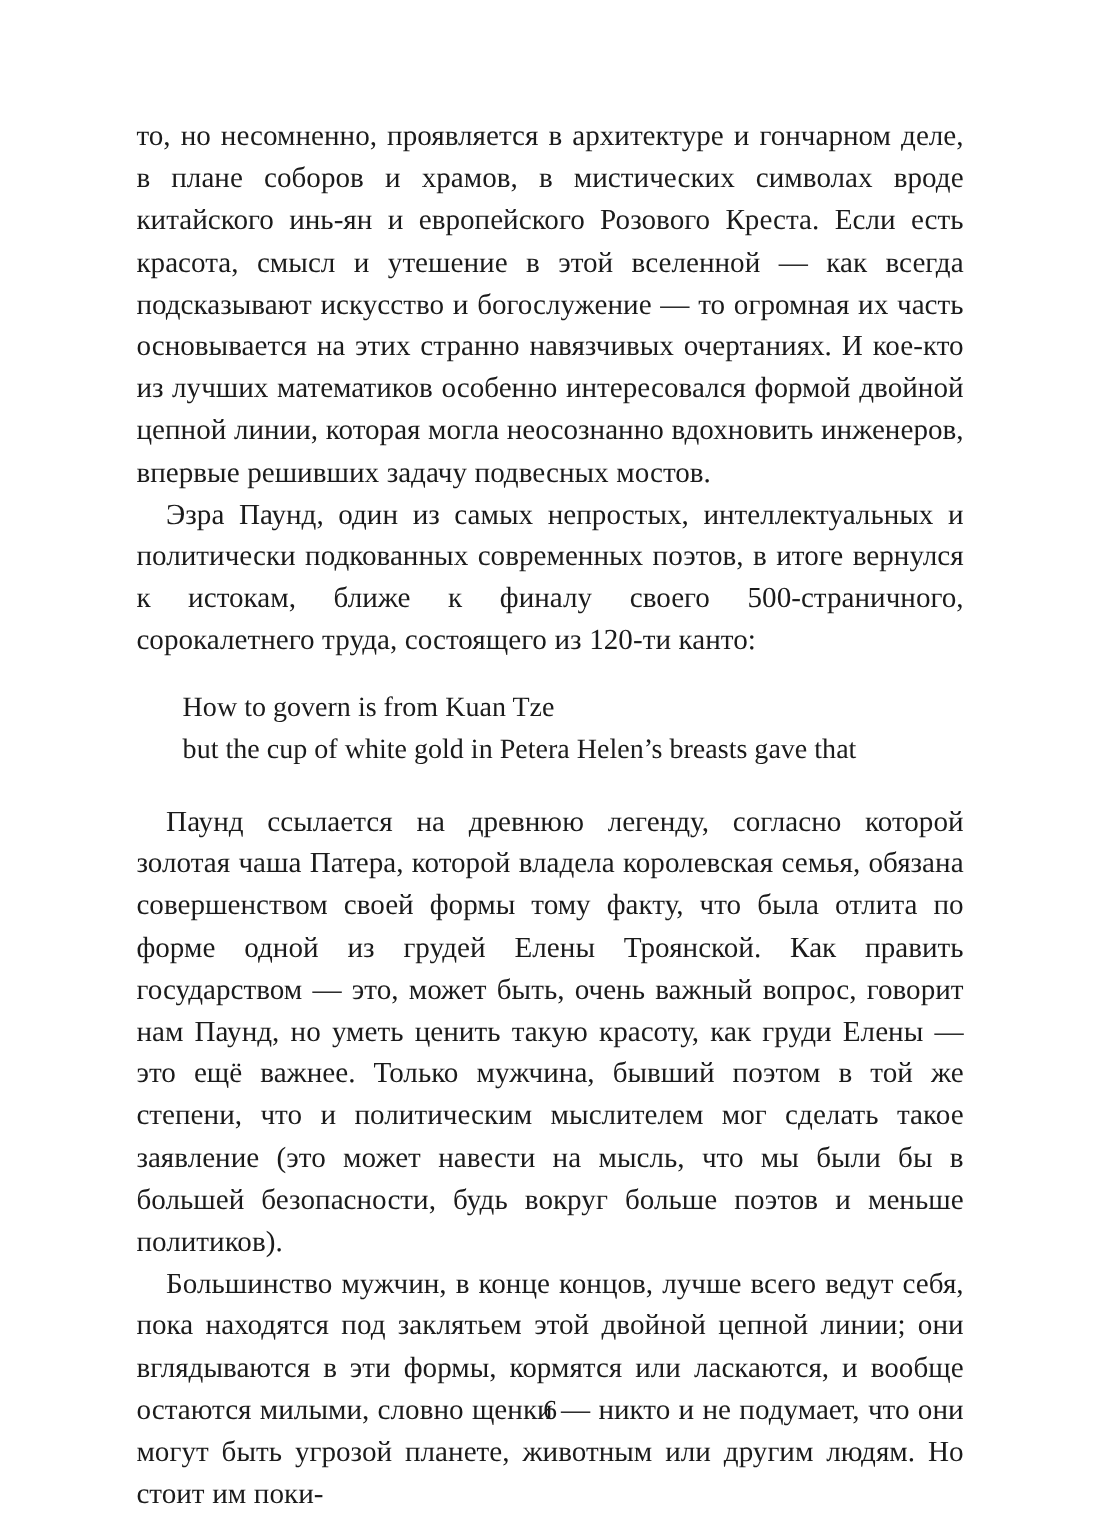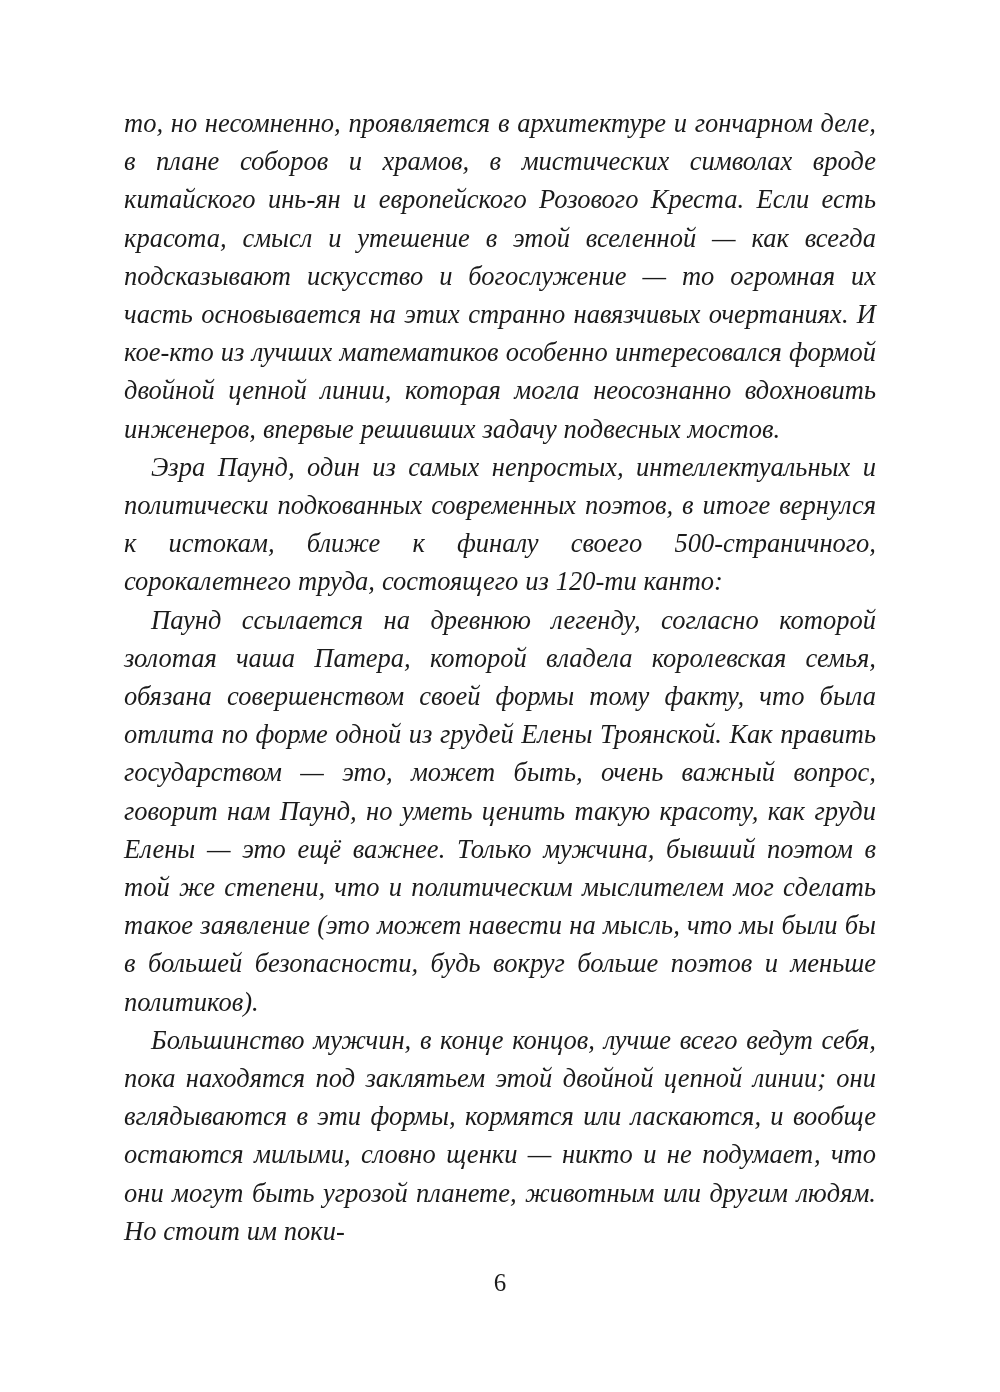--- a/index.html
+++ b/index.html
@@ -28,21 +28,20 @@
   }
   .para {
     margin: 0;
     font-size: 26.5px;
     line-height: 38.2px;
     text-align: justify;
     text-indent: 27px;
     hyphens: none;
     word-spacing: 0.01em;
     color: #1b1b1b;
-    font-style: italic;
   }
   .para.no-indent {
     text-indent: 0;
   }
   .verse-block {
     margin: 0;
     padding: 0;
     margin-top: 23px;
     margin-bottom: 27px;
     padding-left: 42px;
@@ -71,20 +70,24 @@
 <body>
 
 <div class="page">
 
   <div class="text-block">
 
     <p class="para no-indent">то, но несомненно, проявляется в архитектуре и гончарном деле, в плане соборов и храмов, в мистических символах вроде китайского инь-ян и европейского Розового Креста. Если есть красота, смысл и утешение в этой вселенной — как всегда подсказывают искусство и богослужение — то огромная их часть основывается на этих странно навязчивых очертаниях. И кое-кто из лучших математиков особенно интересовался формой двойной цепной линии, которая могла неосознанно вдохновить инженеров, впервые решивших задачу подвесных мостов.</p>
 
     <p class="para">Эзра Паунд, один из самых непростых, интеллектуальных и политически подкованных современных поэтов, в итоге вернулся к истокам, ближе к финалу своего 500-страничного, сорокалетнего труда, состоящего из 120-ти канто:</p>
 
+    <blockquote class="verse-block">
+      <p class="verse-line">How to govern is from Kuan Tze</p>
+      <p class="verse-line">but the cup of white gold in Petera Helen’s breasts gave that</p>
+    </blockquote>
 
     <p class="para">Паунд ссылается на древнюю легенду, согласно которой золотая чаша Патера, которой владела королевская семья, обязана совершенством своей формы тому факту, что была отлита по форме одной из грудей Елены Троянской. Как править государством — это, может быть, очень важный вопрос, говорит нам Паунд, но уметь ценить такую красоту, как груди Елены — это ещё важнее. Только мужчина, бывший поэтом в той же степени, что и политическим мыслителем мог сделать такое заявление (это может навести на мысль, что мы были бы в большей безопасности, будь вокруг больше поэтов и меньше политиков).</p>
 
     <p class="para">Большинство мужчин, в конце концов, лучше всего ведут себя, пока находятся под заклятьем этой двойной цепной линии; они вглядываются в эти формы, кормятся или ласкаются, и вообще остаются милыми, словно щенки — никто и не подумает, что они могут быть угрозой планете, животным или другим людям. Но стоит им поки-</p>
 
   </div>
 
   <div class="folio">6</div>
 
 </div>

